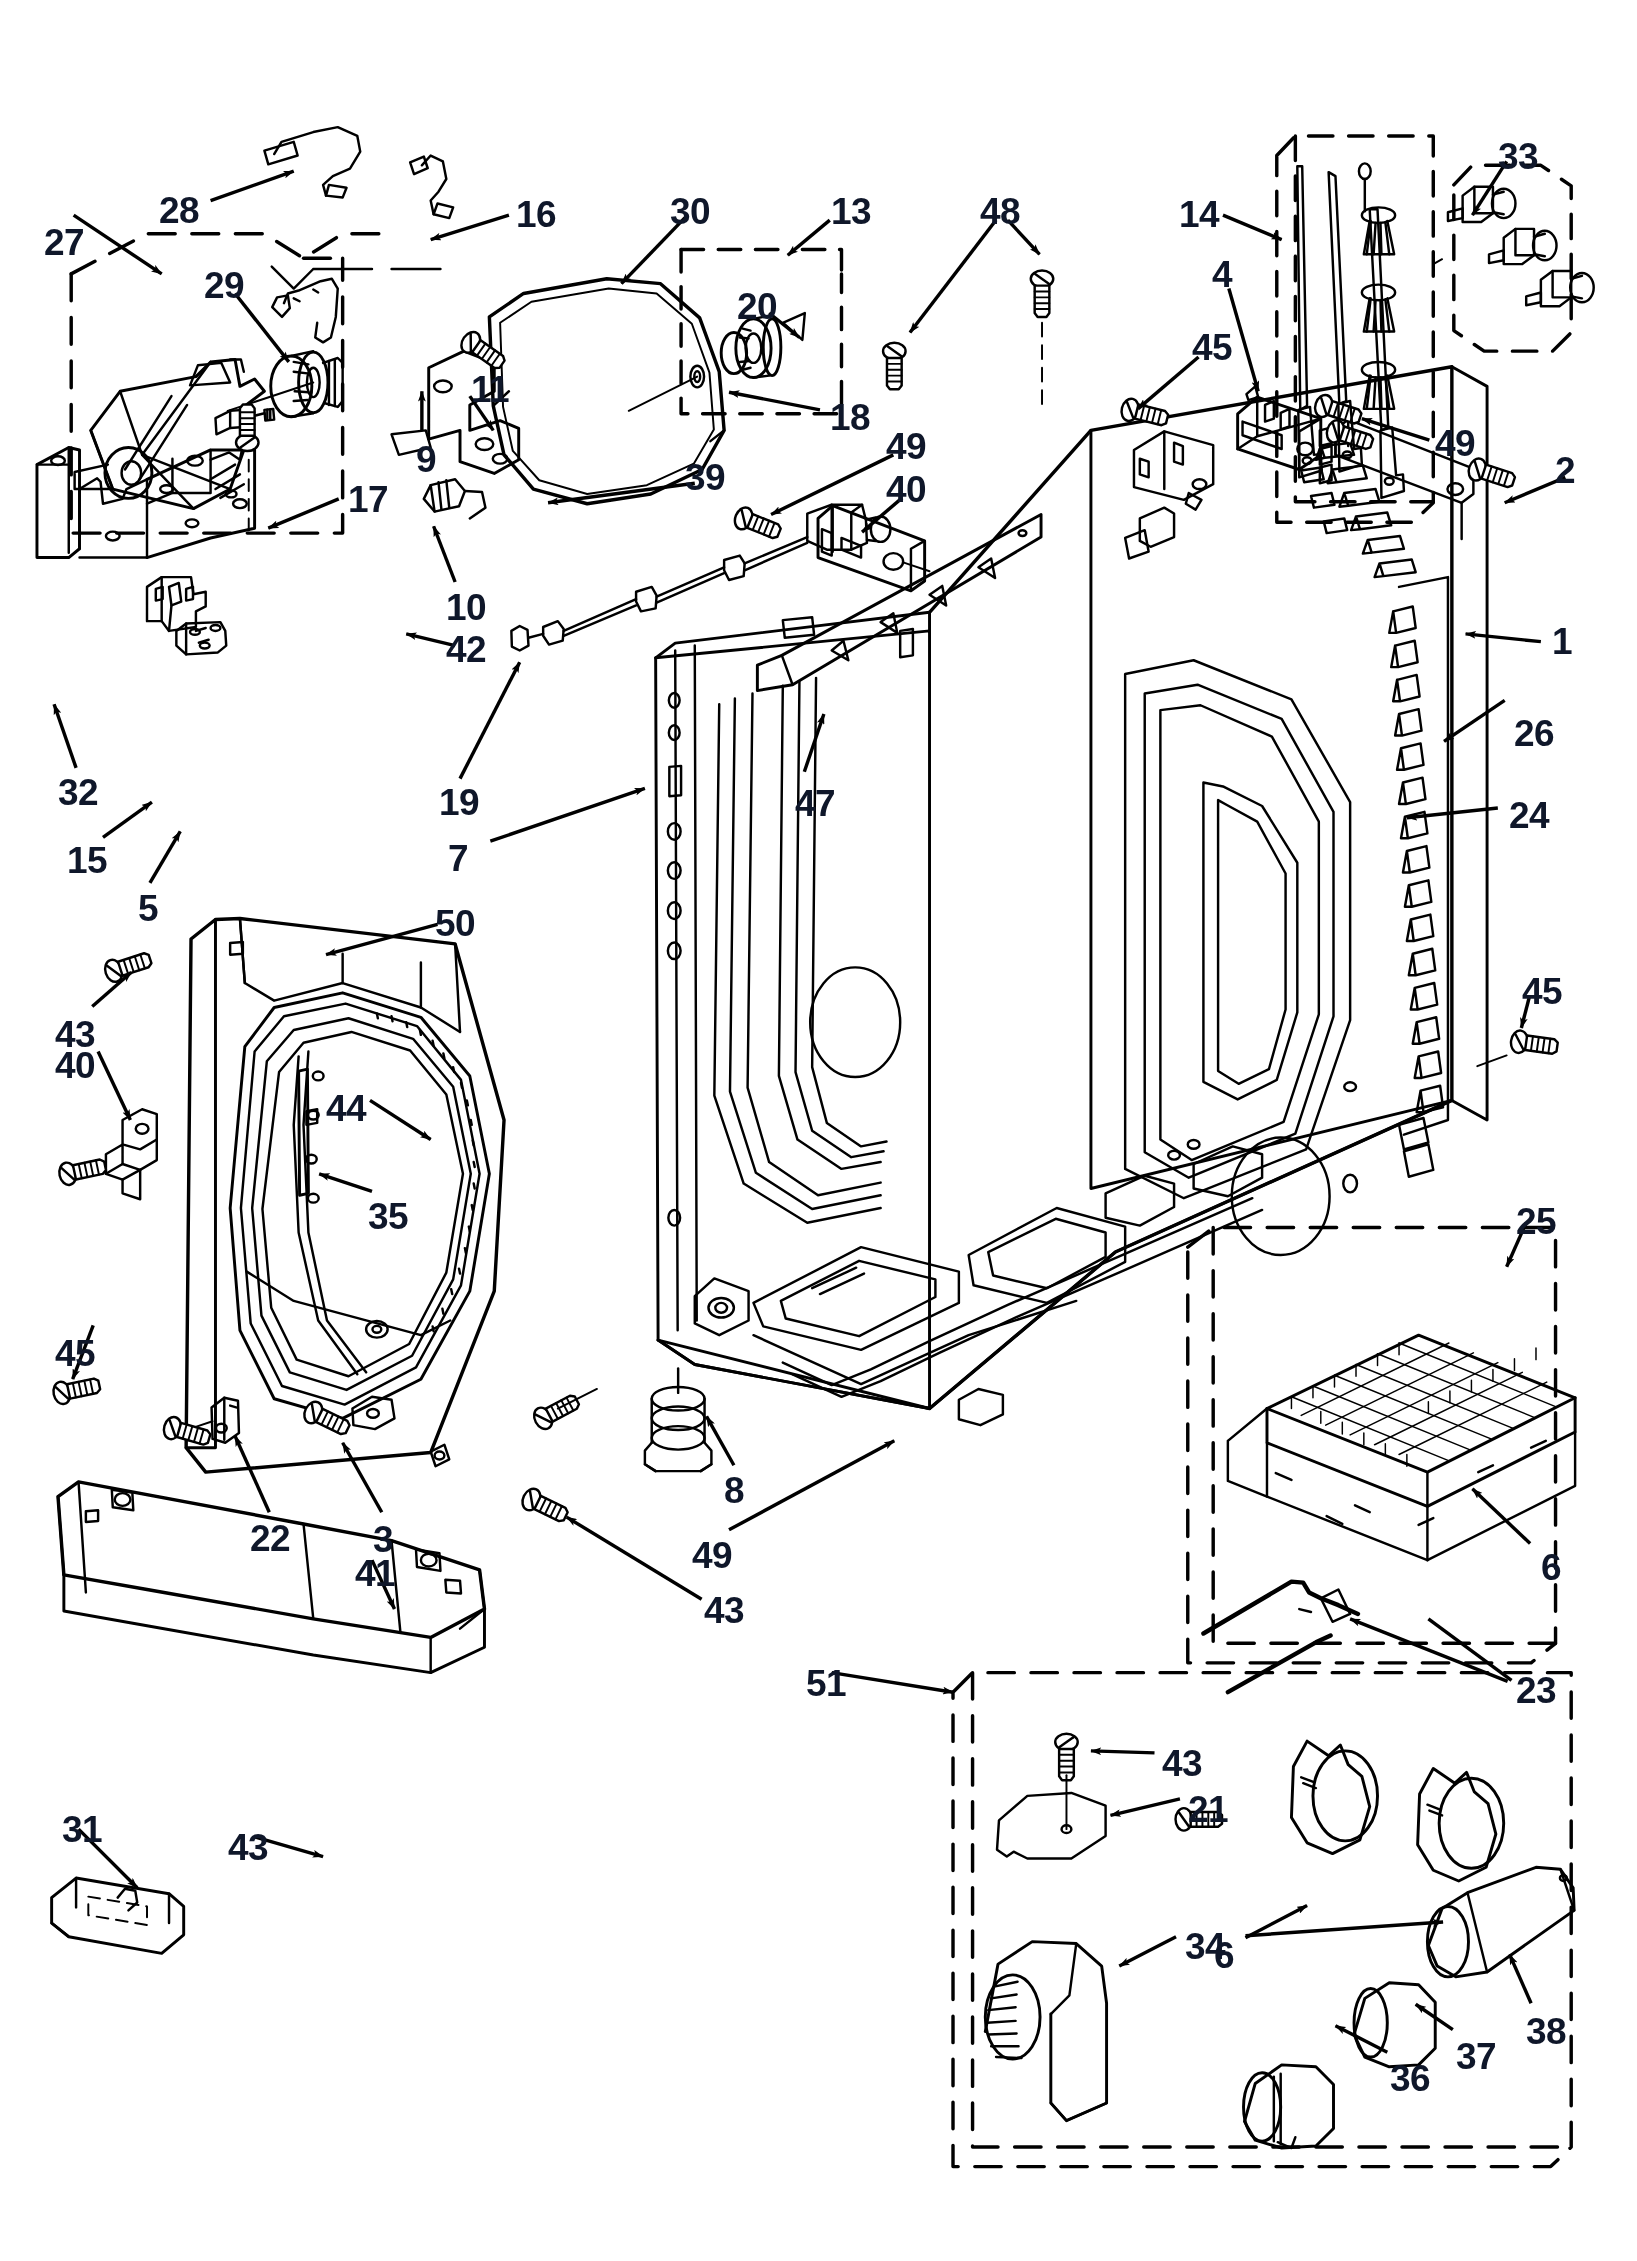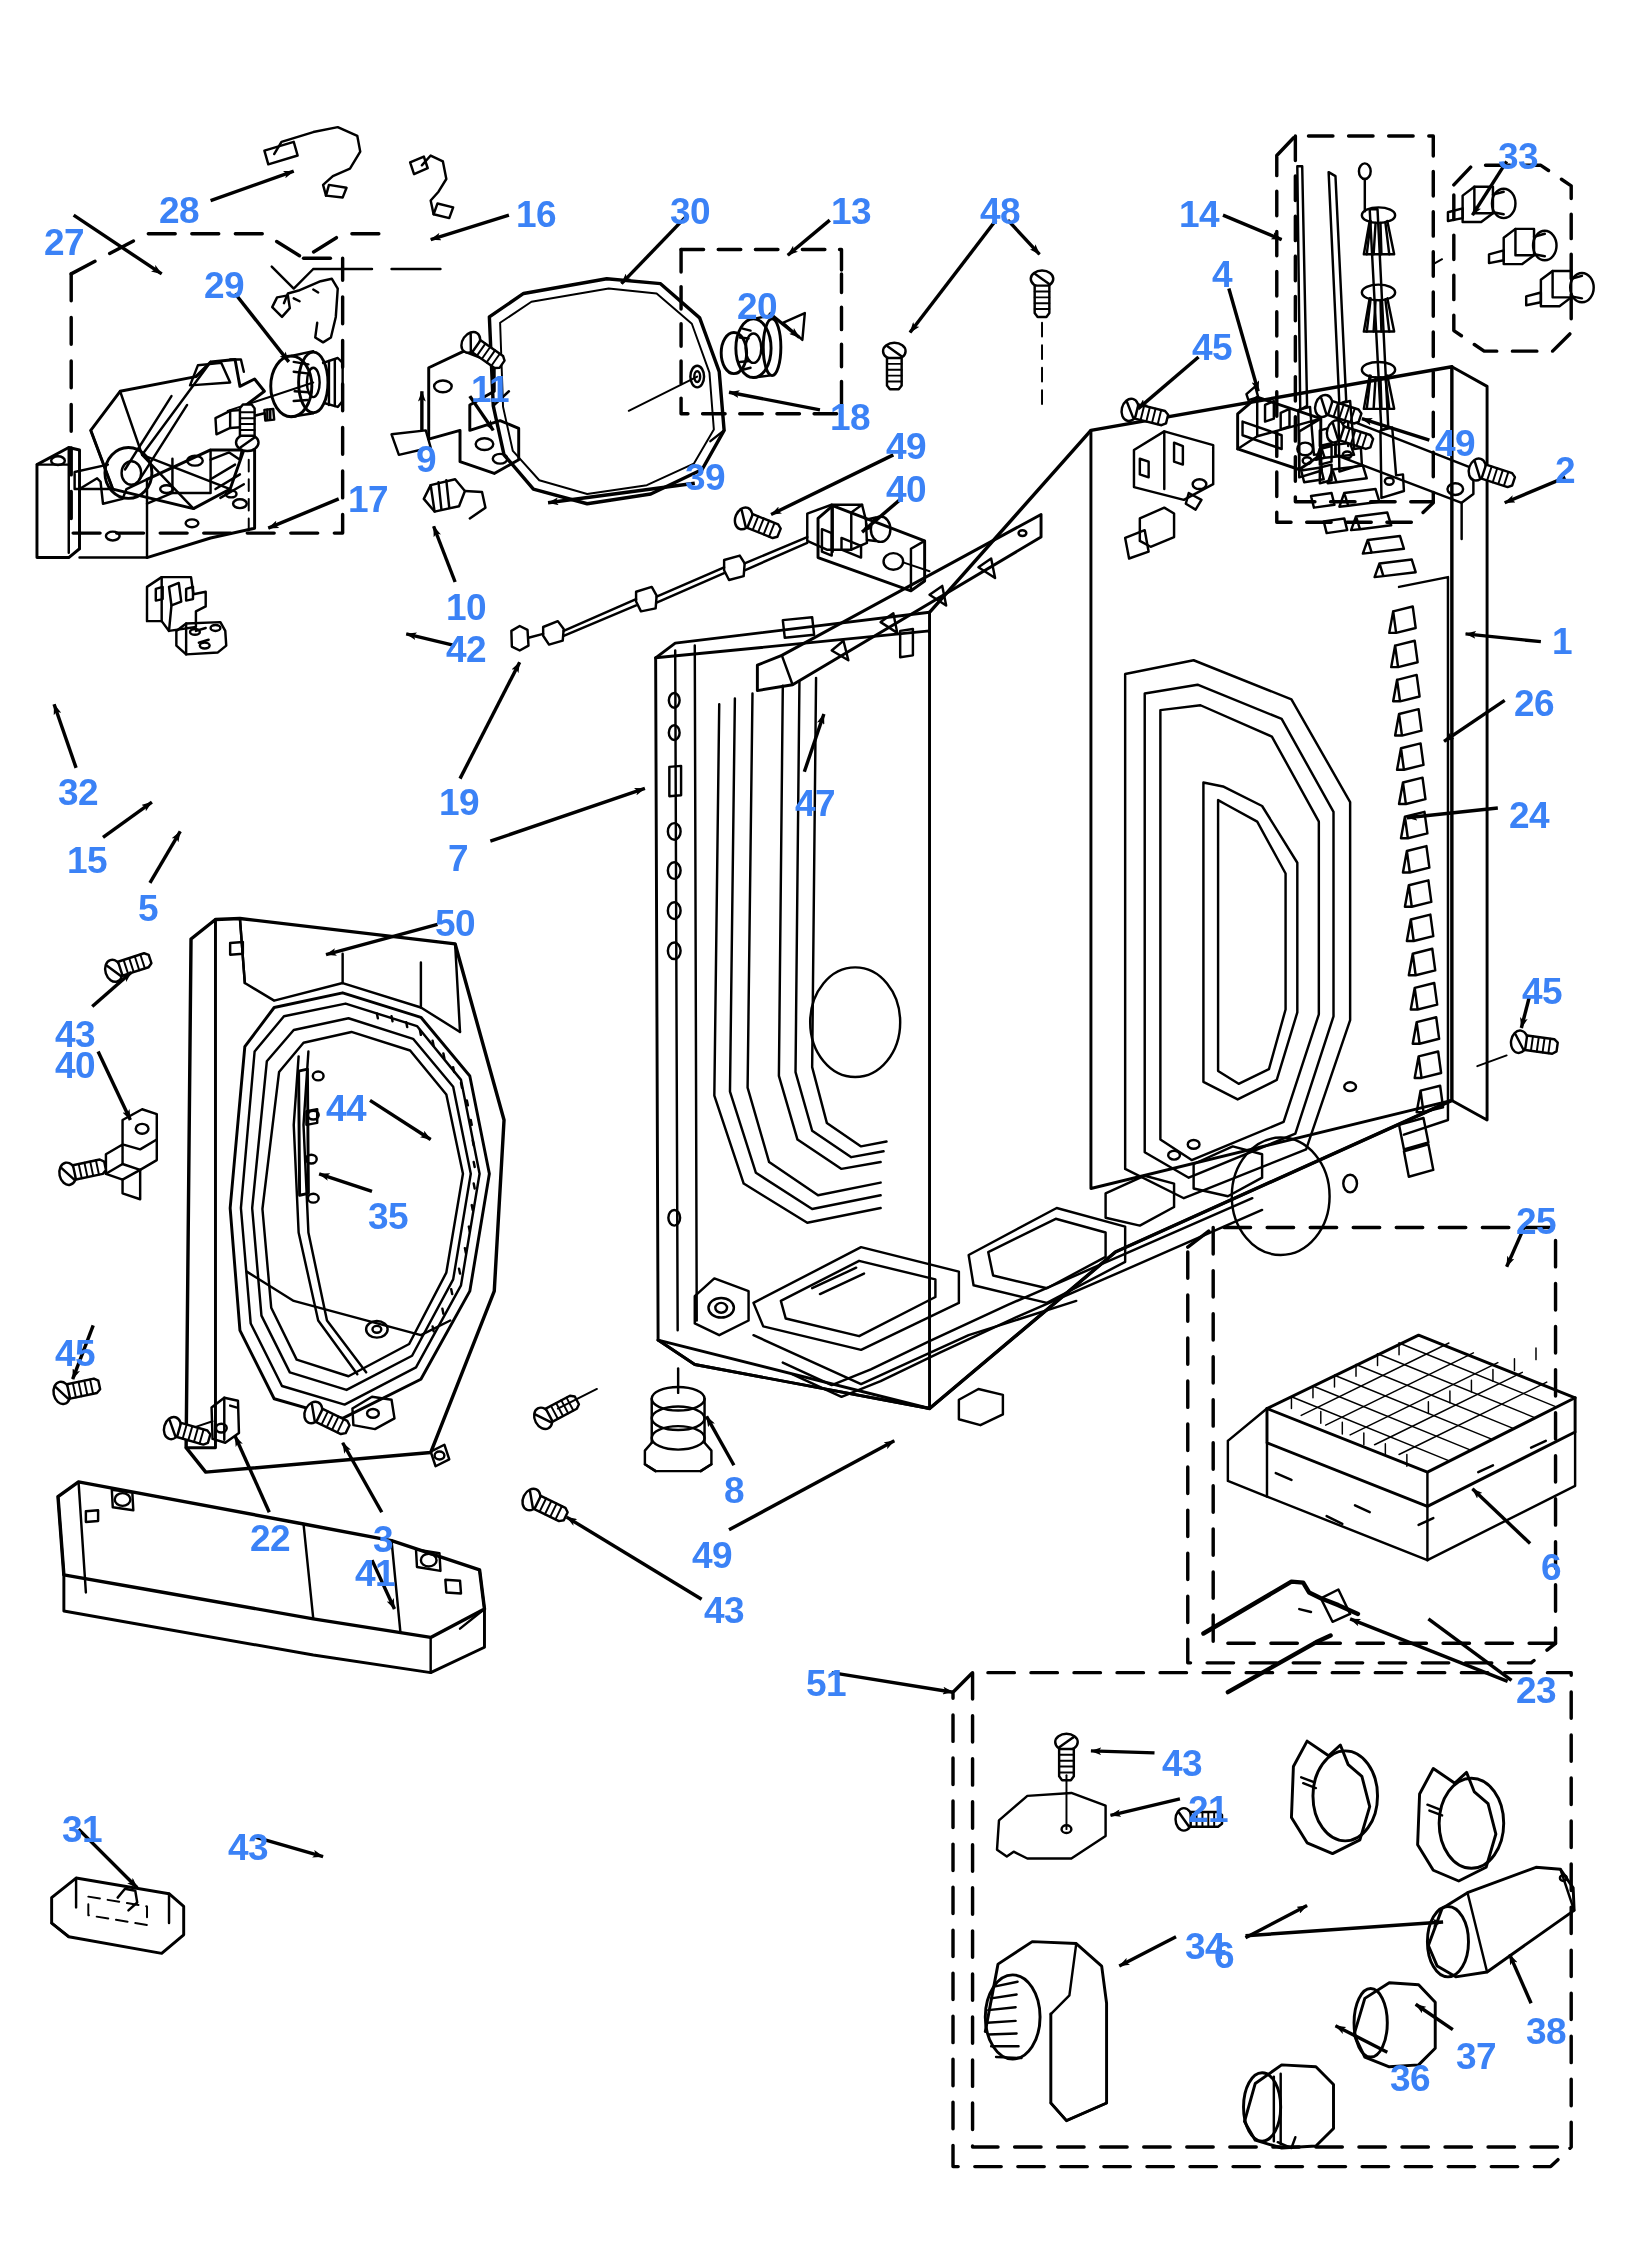--- a/index.html
+++ b/index.html
@@ -9,21 +9,21 @@
     width:1638px;height:2261px;
     background:#ffffff;
     overflow:hidden;
   }
   #art{position:absolute;left:0;top:0;width:1638px;height:2261px;}
   .callout{
     position:absolute;
     font-family:"Liberation Sans",sans-serif;
     font-size:37px;
     font-weight:700;
-    color:#3b82f6;
+    color:#0f172a;
     line-height:1;
     letter-spacing:-0.5px;
     white-space:nowrap;
     -webkit-user-select:none;
     user-select:none;
   }
 </style>
 </head>
 <body>
 
@@ -730,21 +730,21 @@
       <div class="callout" style="left: 685px; top: 459px;">39</div>
       <div class="callout" style="left: 1552px; top: 623px;">1</div>
       <div class="callout" style="left: 446px; top: 589px;">10</div>
       <div class="callout" style="left: 446px; top: 631px;">42</div>
       <div class="callout" style="left: 58px; top: 774px;">32</div>
       <div class="callout" style="left: 67px; top: 842px;">15</div>
       <div class="callout" style="left: 138px; top: 890px;">5</div>
       <div class="callout" style="left: 439px; top: 784px;">19</div>
       <div class="callout" style="left: 448px; top: 840px;">7</div>
       <div class="callout" style="left: 795px; top: 785px;">47</div>
-      <div class="callout" style="left: 1514px; top: 685px;">26</div>
+      <div class="callout" style="left: 1514px; top: 715px;">26</div>
       <div class="callout" style="left: 1509px; top: 797px;">24</div>
       <div class="callout" style="left: 435px; top: 905px;">50</div>
       <div class="callout" style="left: 55px; top: 1016px;">43</div>
       <div class="callout" style="left: 55px; top: 1047px;">40</div>
       <div class="callout" style="left: 1522px; top: 973px;">45</div>
       <div class="callout" style="left: 326px; top: 1090px;">44</div>
       <div class="callout" style="left: 368px; top: 1198px;">35</div>
       <div class="callout" style="left: 55px; top: 1335px;">45</div>
       <div class="callout" style="left: 1516px; top: 1203px;">25</div>
       <div class="callout" style="left: 724px; top: 1472px;">8</div>

